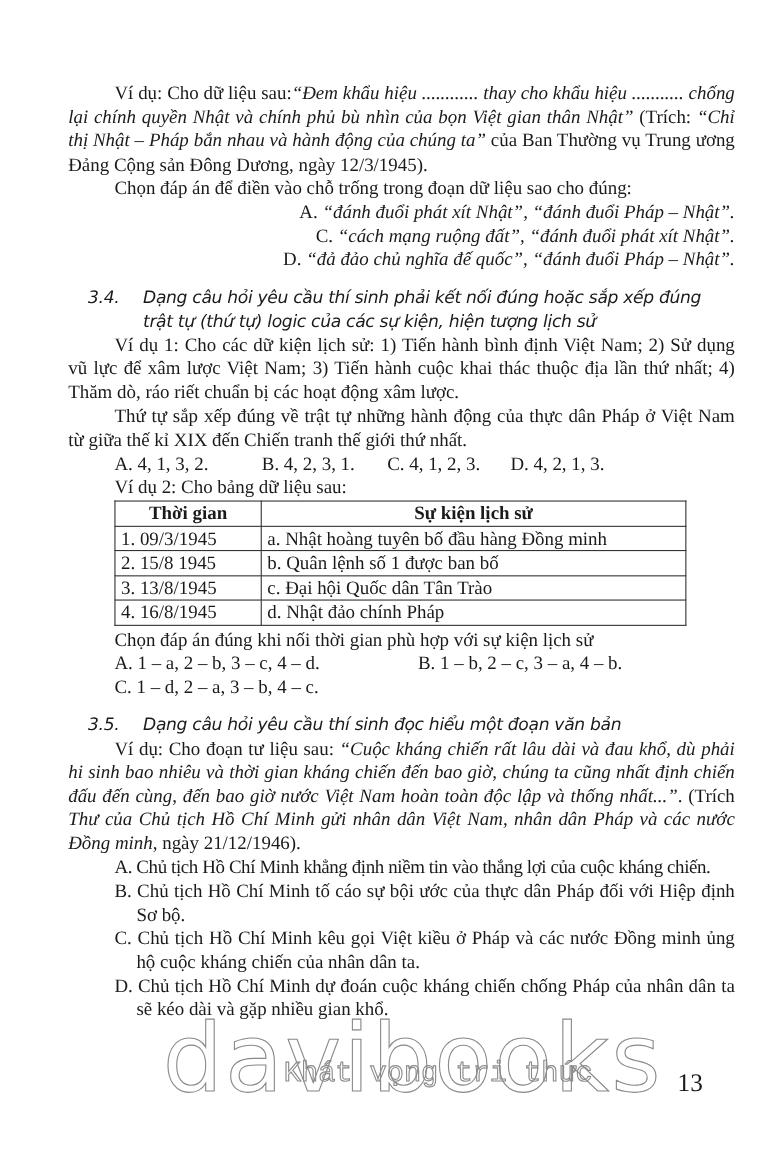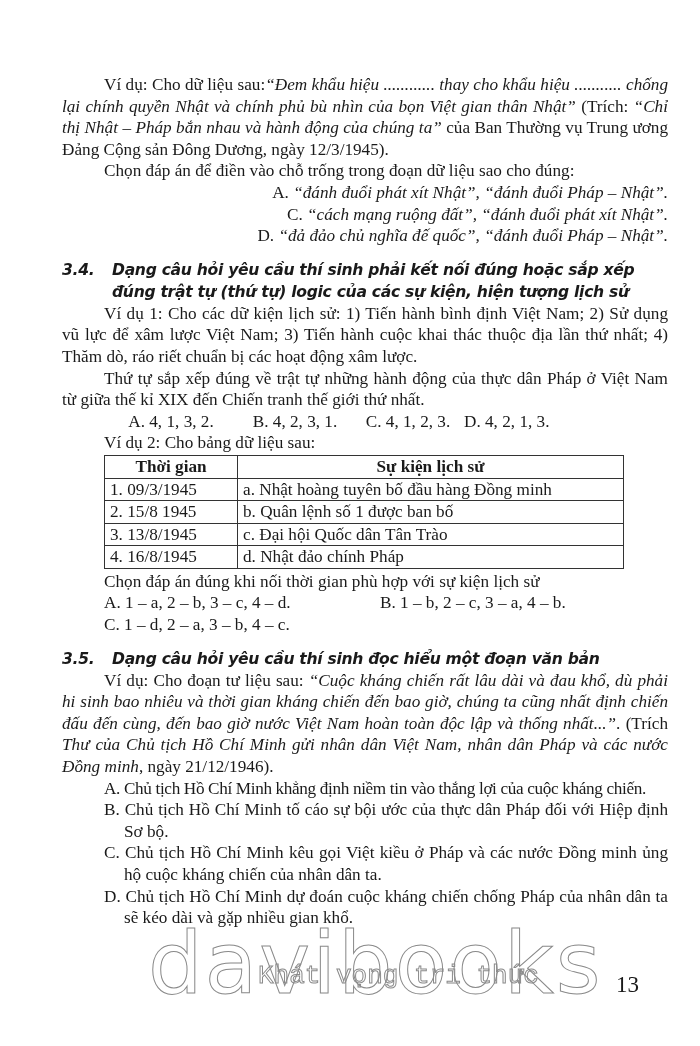--- a/index.html
+++ b/index.html
@@ -7,26 +7,26 @@
       width: 700px; height: 1046px; background: #ffffff; position: relative; overflow: hidden;
       font-family: "Liberation Serif", "DejaVu Serif", serif; color: #1a1a1a;
     }
     .page { position: absolute; left: 62px; top: 74px; width: 606px; font-size: 17.2px; line-height: 21.6px; }
     .p { text-align: justify; margin: 0; }
     .ind { text-indent: 42px; }
     .opt { padding-left: 42px; margin: 0; text-align: right; }
     .opt-hang { padding-left: 62px; text-indent: -20px; margin: 0; text-align: justify; }
     i { font-style: italic; }
     .h {
-      font-family: "DejaVu Sans", "Liberation Sans", sans-serif; font-weight: bold; font-style: italic;
-      font-size: 15.6px; line-height: 22px; margin: 12px 0 0 0; position: relative; padding-left: 50px;
+      font-family: "DejaVu Sans", "Liberation Sans", sans-serif; font-weight: normal; font-style: italic;
+      font-size: 15.6px; line-height: 22px; margin: 12px 0 0 18px; position: relative; padding-left: 50px;
       letter-spacing: -0.3px;
     }
     .h .num { position: absolute; left: 0; top: 0; }
-    .row4 { display: flex; padding-left: 42px; text-align: center; }
+    .row4 { display: flex; padding-left: 42px; }
     .row4 span { display: inline-block; }
     .row2 { display: flex; padding-left: 42px; }
     .row2 span { display: inline-block; width: 276px; }
     table { border-collapse: collapse; margin: 1px 0 2px 42px; width: 520px; font-size: 17.2px; }
     td, th { border: 1px solid #333; padding: 0 5px; height: 21px; text-align: left; font-weight: normal; }
     th { font-weight: bold; text-align: center; }
     td.c1, th.c1 { width: 122px; }
     .pagenum { position: absolute; left: 616px; top: 972px; font-size: 23px; }
     .wm1 {
       position: absolute; left: 148px; top: 918px; font-family: "DejaVu Sans", sans-serif; font-size: 86px; line-height: 90px;

